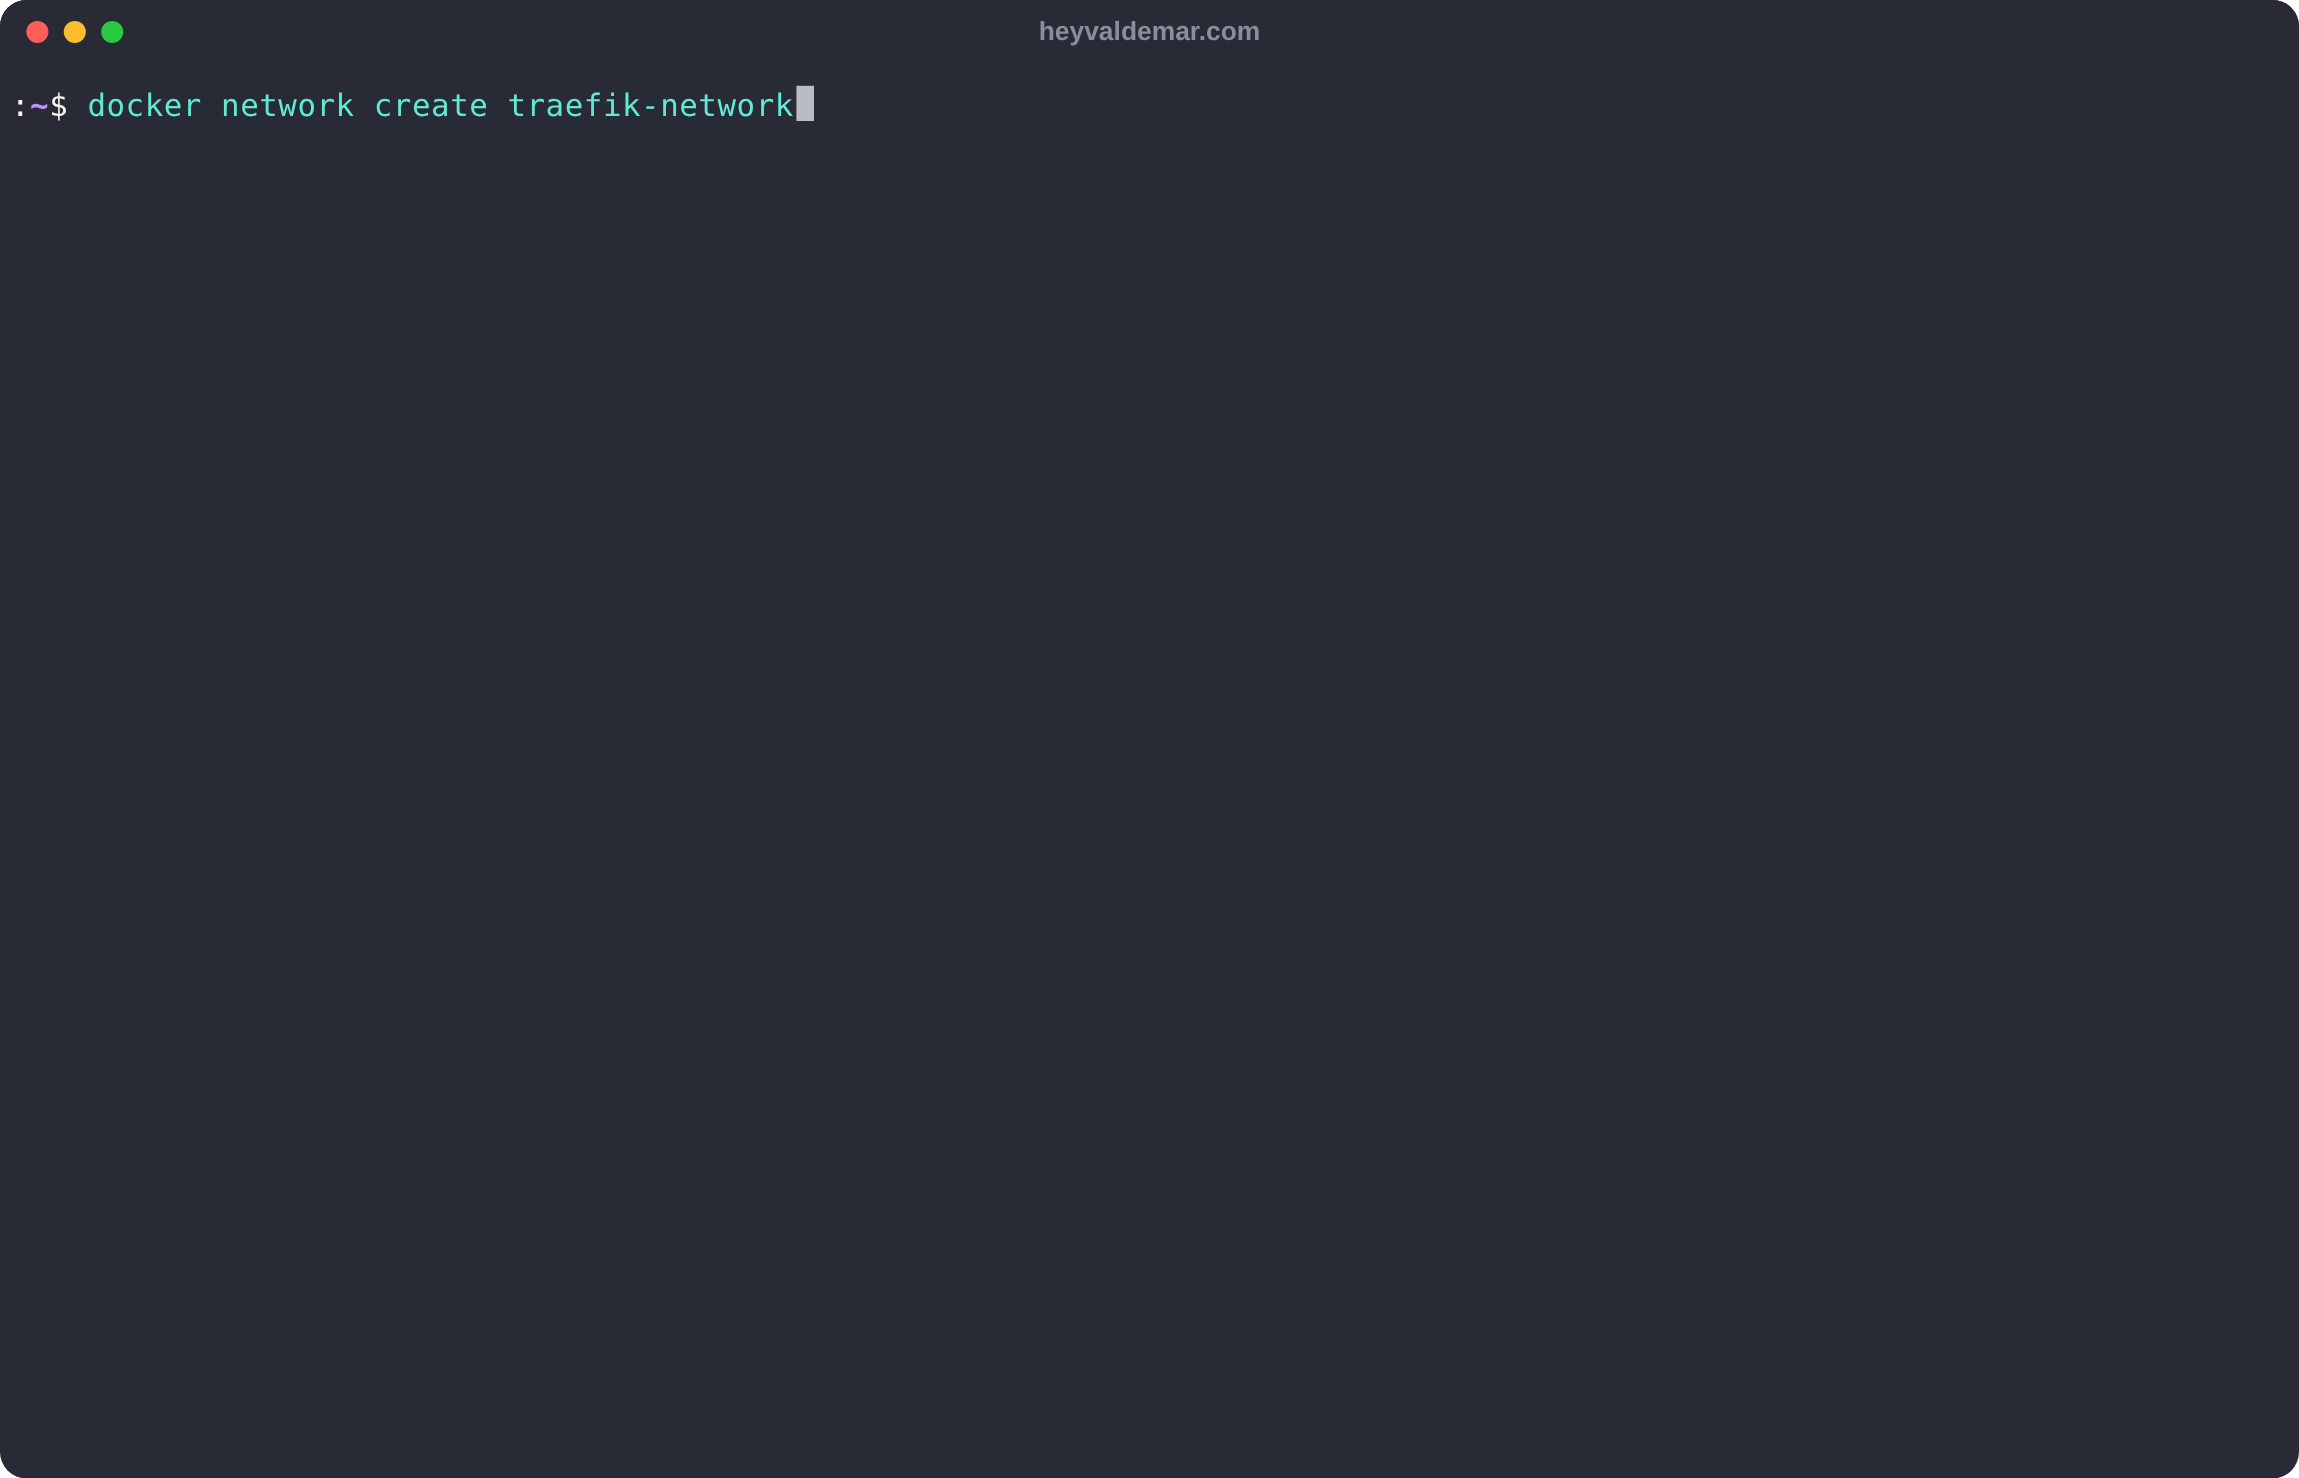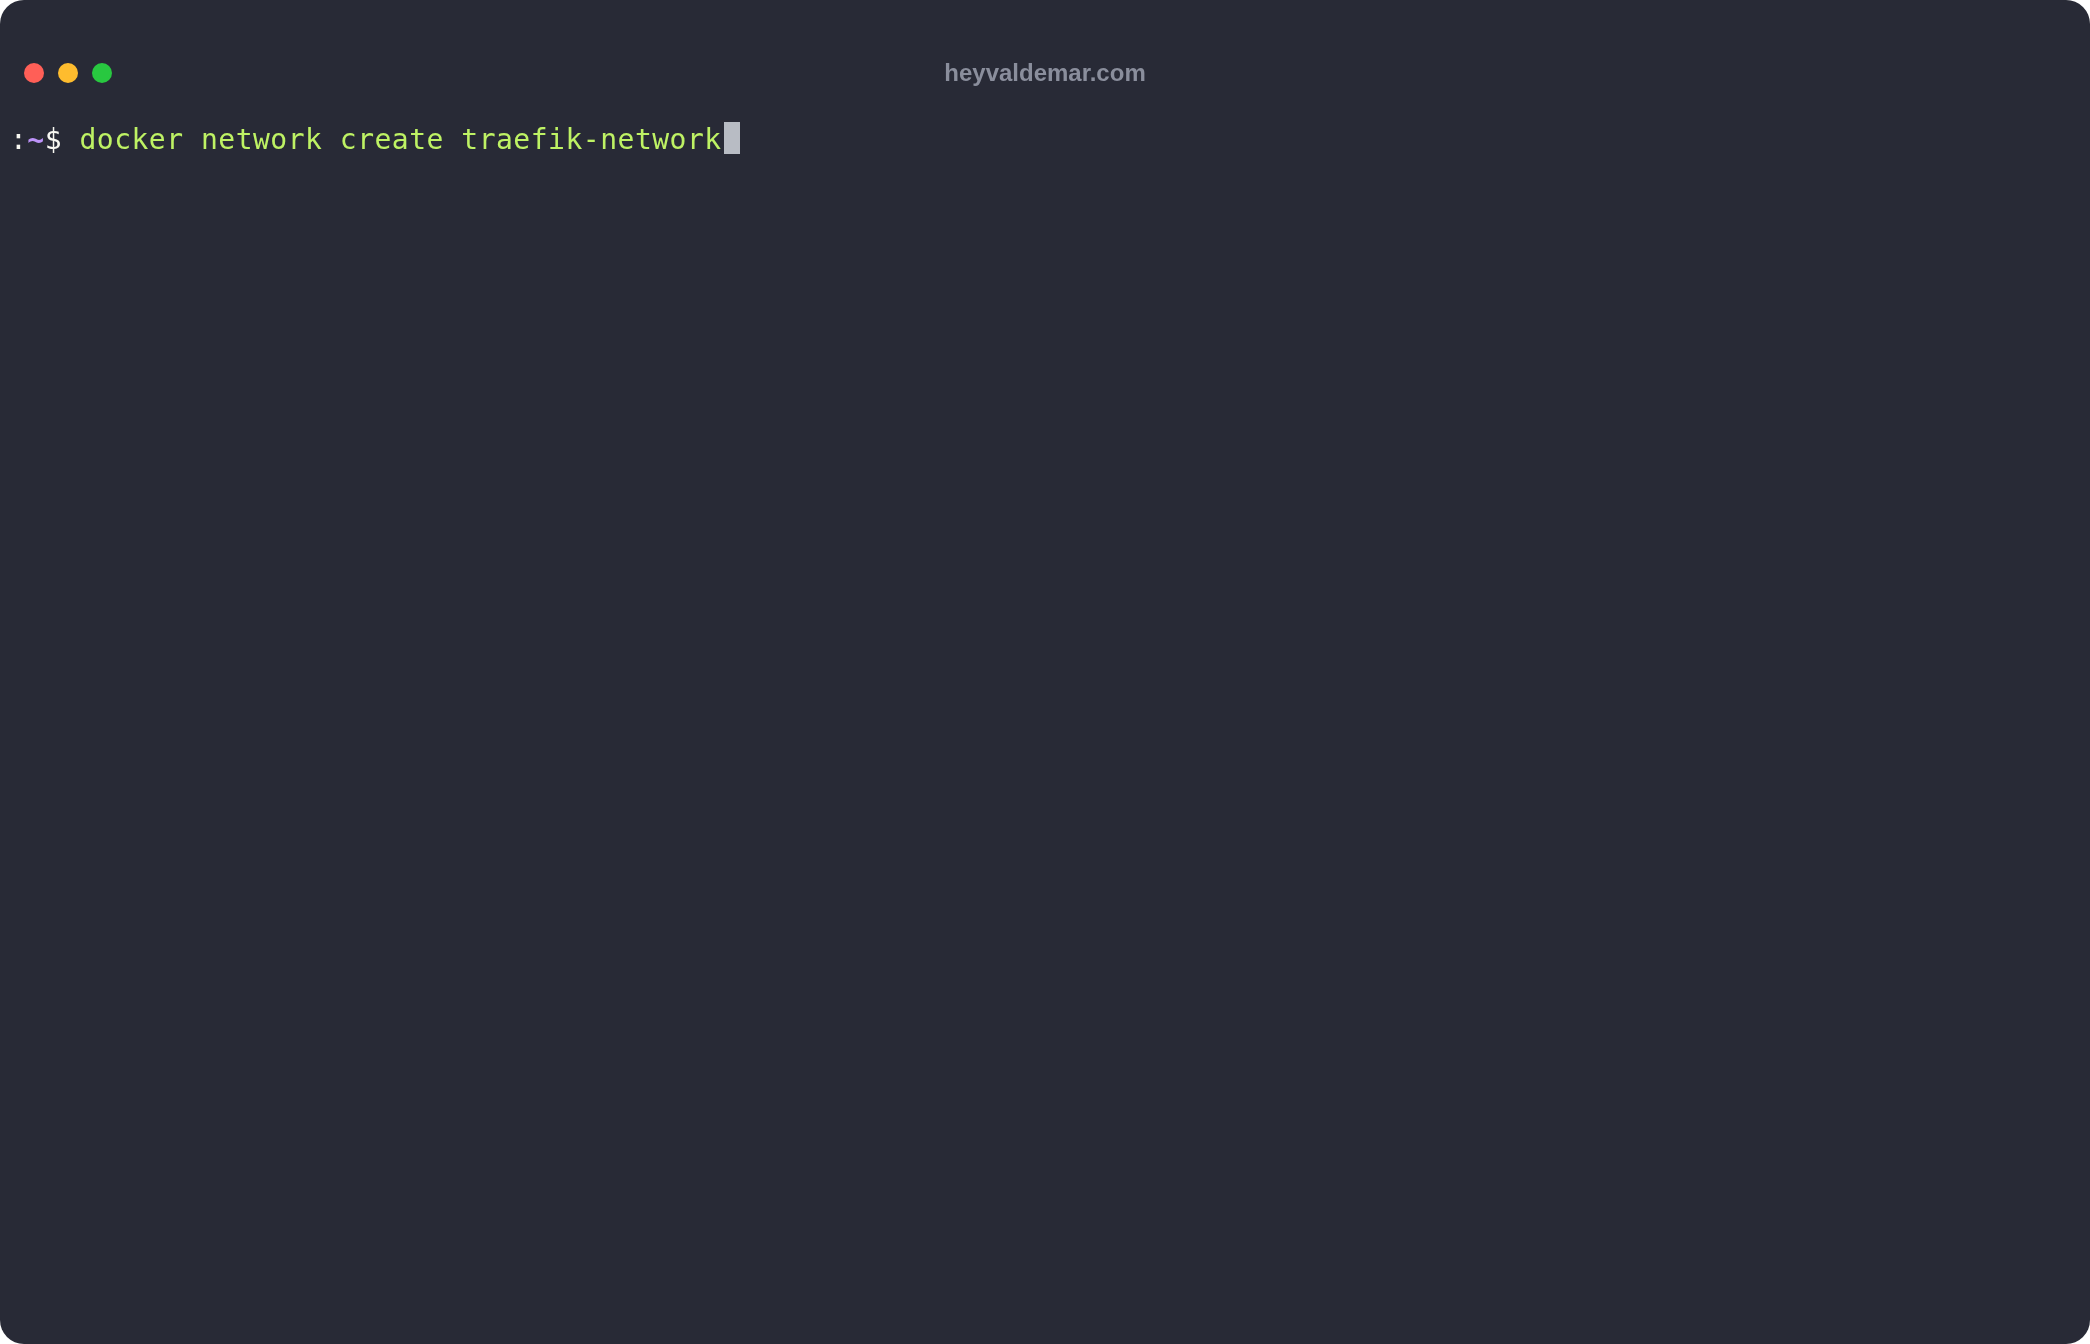--- a/index.html
+++ b/index.html
@@ -26,21 +26,20 @@
       flex-direction: column;
       font-family: "SF Mono", "Menlo", "Monaco", "Consolas", monospace;
     }
     .titlebar {
       height: 58px;
       display: flex;
       align-items: center;
       padding: 0 24px;
       position: relative;
       background: #282a36;
-      margin-top: 44px;
     }
     .traffic-lights {
       display: flex;
       gap: 14px;
       align-items: center;
     }
     .traffic-light {
       width: 20px;
       height: 20px;
       border-radius: 50%;
@@ -85,21 +84,21 @@
       color: #f8f8f2;
     }
     .prompt-cwd {
       color: #bd93f9;
       font-weight: 600;
     }
     .prompt-symbol {
       color: #f8f8f2;
     }
     .command {
-      color: #bef264;
+      color: #5eead4;
     }
     .cursor {
       display: inline-block;
       width: 16px;
       height: 32px;
       background: #b8bcc4;
       vertical-align: middle;
       margin-left: 2px;
       margin-top: -4px;
     }

